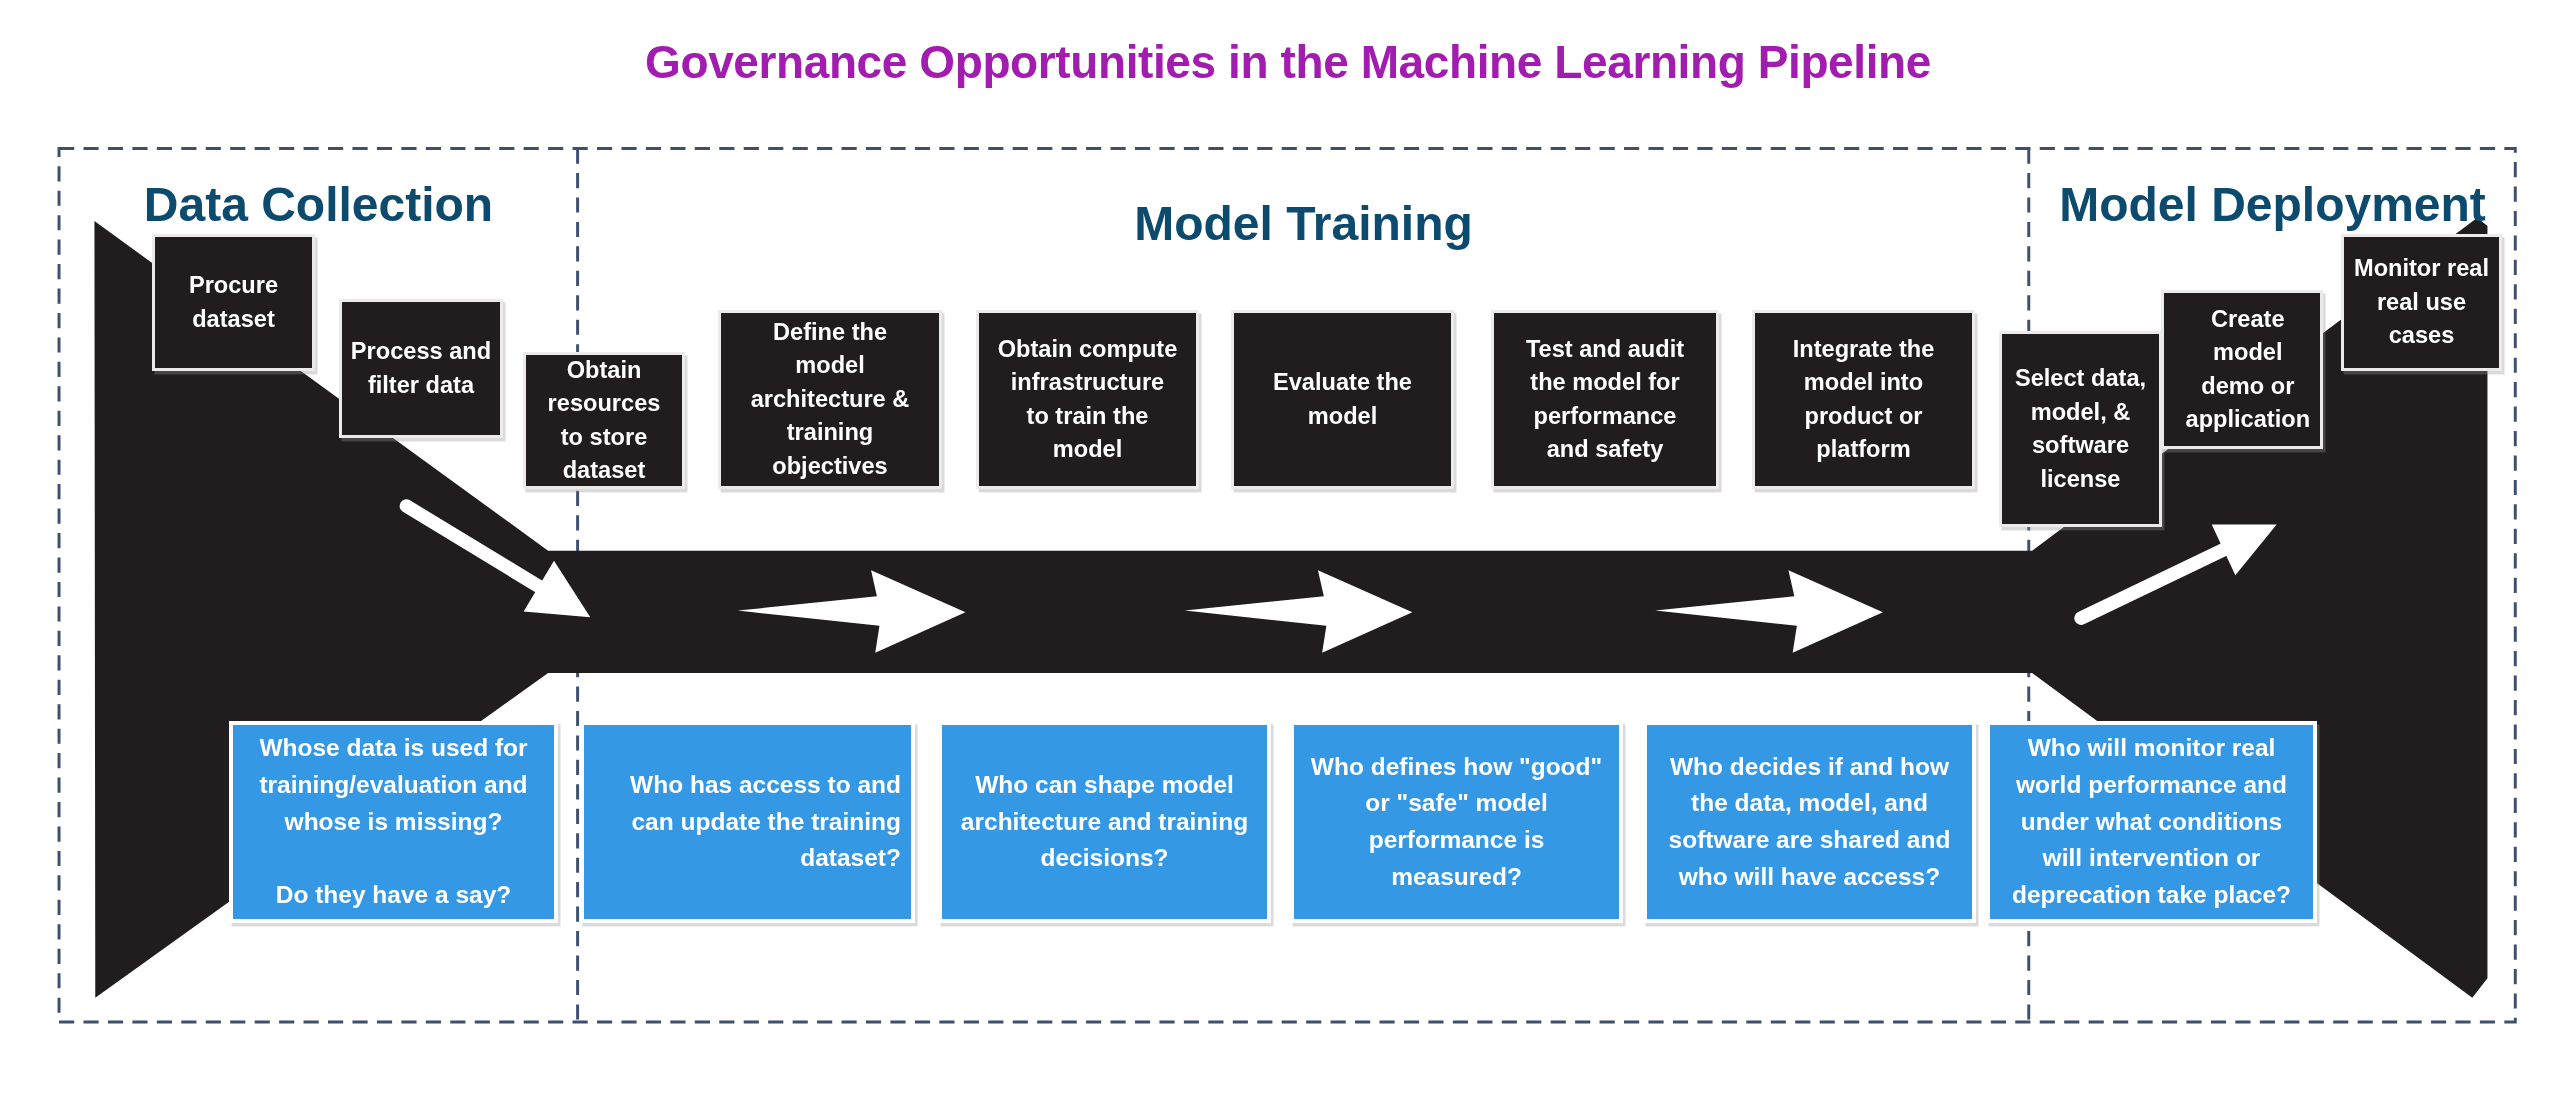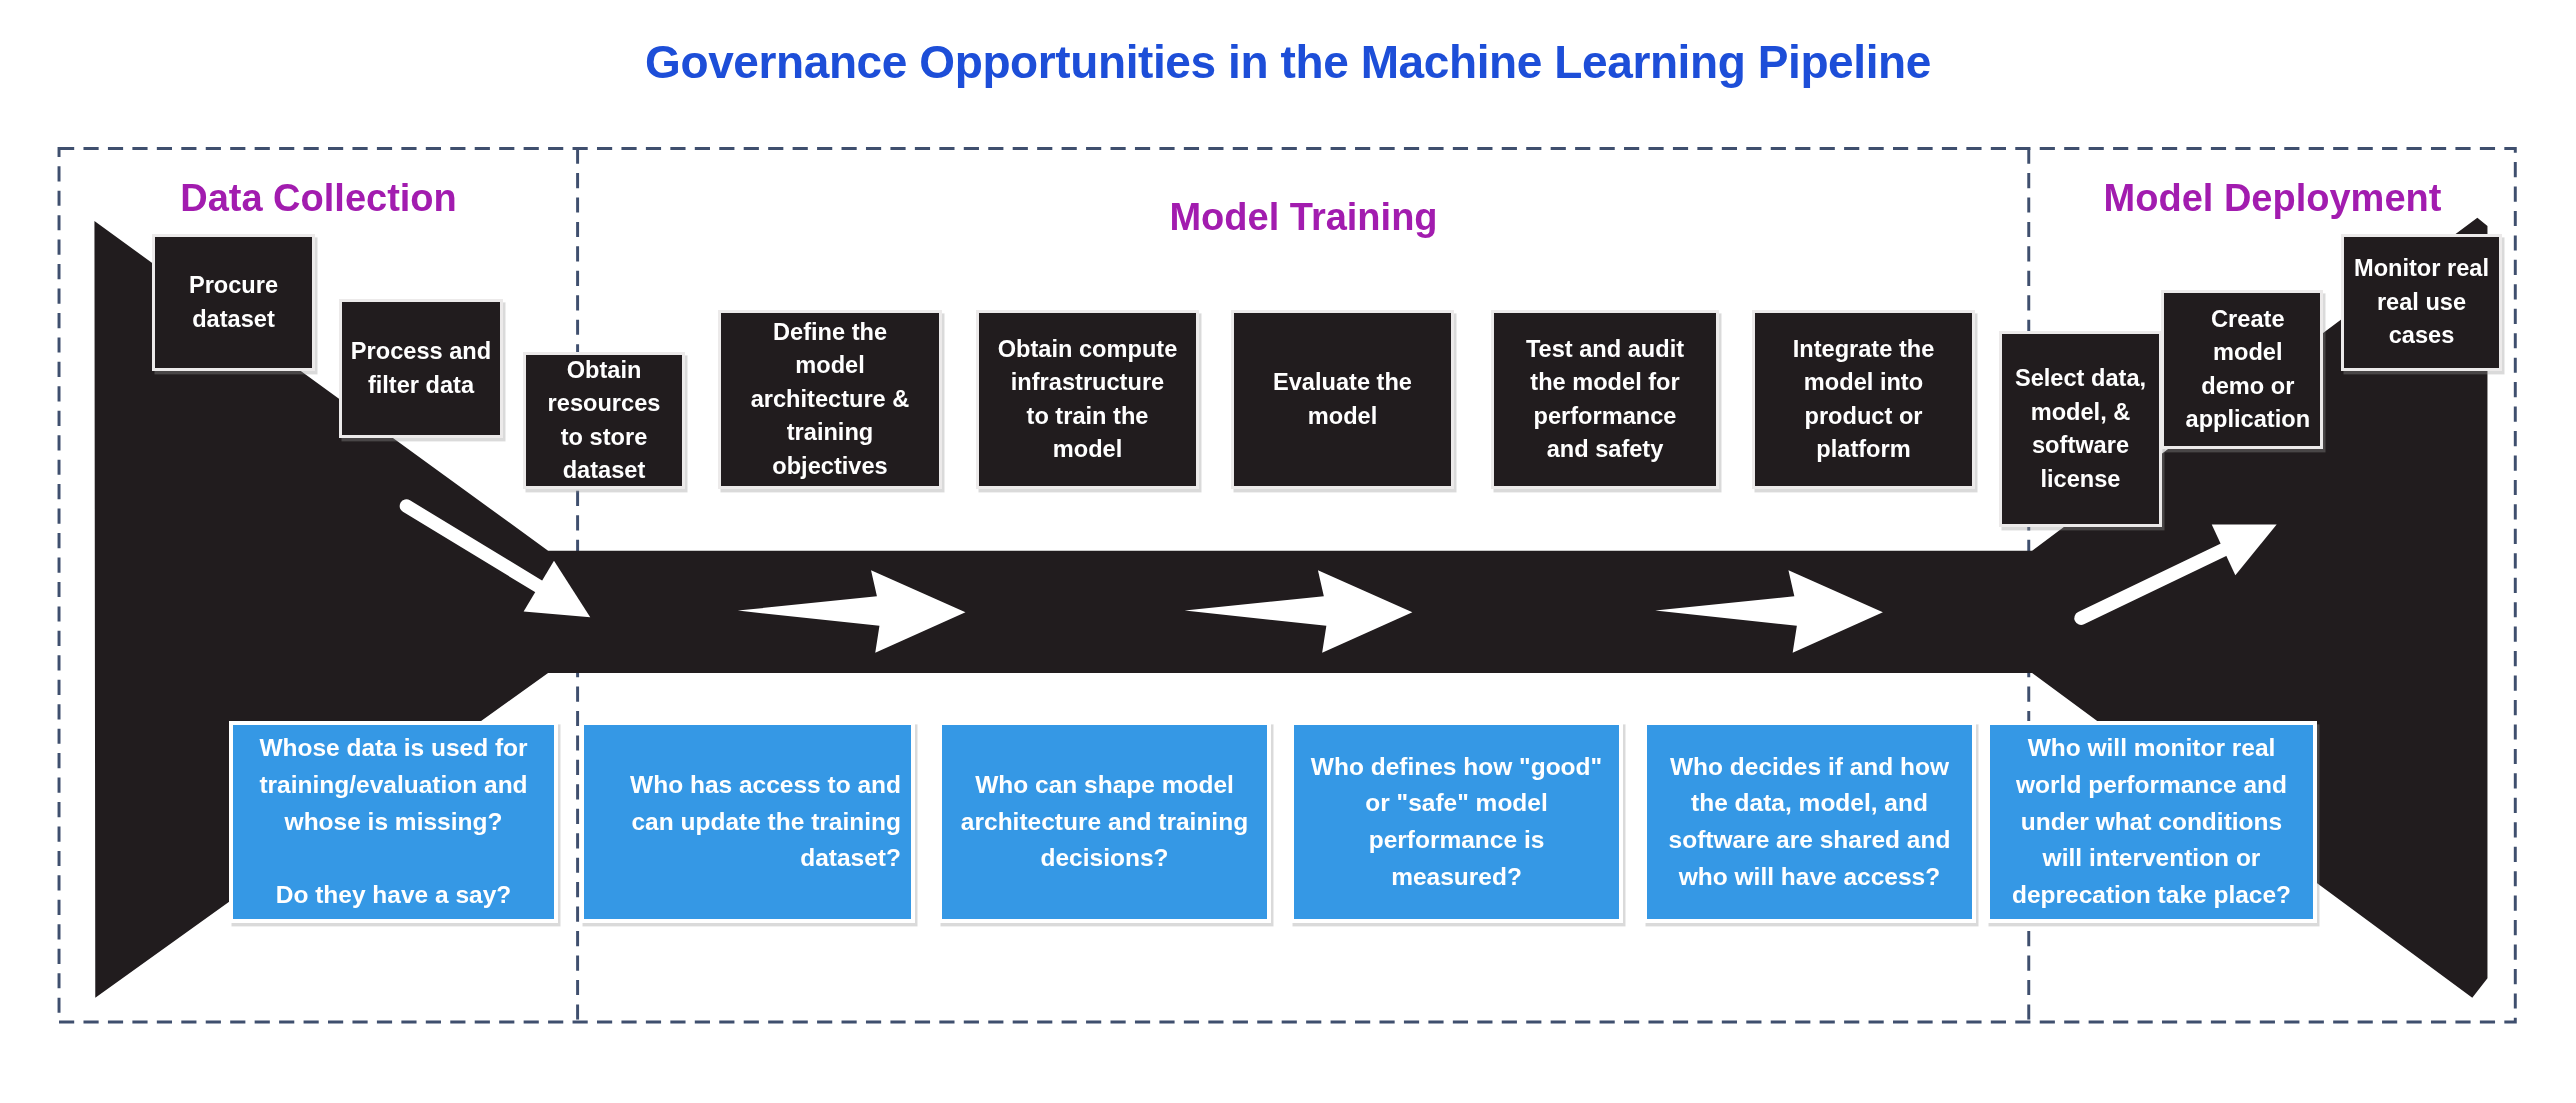--- a/index.html
+++ b/index.html
@@ -3,24 +3,24 @@
 <meta charset="utf-8">
 <style>
   html,body{margin:0;padding:0;background:#ffffff;}
   .stage{
     position:relative;width:2576px;height:1104px;background:#ffffff;
     font-family:"Liberation Sans",sans-serif;overflow:hidden;
   }
   .stage svg.canvas{position:absolute;left:0;top:0;}
   .title{
     position:absolute;left:0;top:35px;width:2576px;text-align:center;
-    font-size:46px;font-weight:700;color:#1d4ed8;letter-spacing:-0.4px;
+    font-size:46px;font-weight:700;color:#a21caf;letter-spacing:-0.4px;
   }
   .section-heading{
-    position:absolute;text-align:center;font-size:38px;font-weight:700;color:#a21caf;
+    position:absolute;text-align:center;font-size:48px;font-weight:700;color:#0c4a6e;
   }
   .step{
     position:absolute;box-sizing:border-box;background:#211c1e;color:#ffffff;
     border:3.4px solid #eceaea;box-shadow:2.5px 3.4px 0 rgba(150,150,150,0.35);
     display:flex;align-items:center;justify-content:center;text-align:center;
     font-size:23.6px;font-weight:700;line-height:1.42;padding:0 18.6px;
   }
   .step.small{padding:0 8.4px;}
   .q{
     position:absolute;box-sizing:border-box;background:#3598e5;color:#ffffff;

